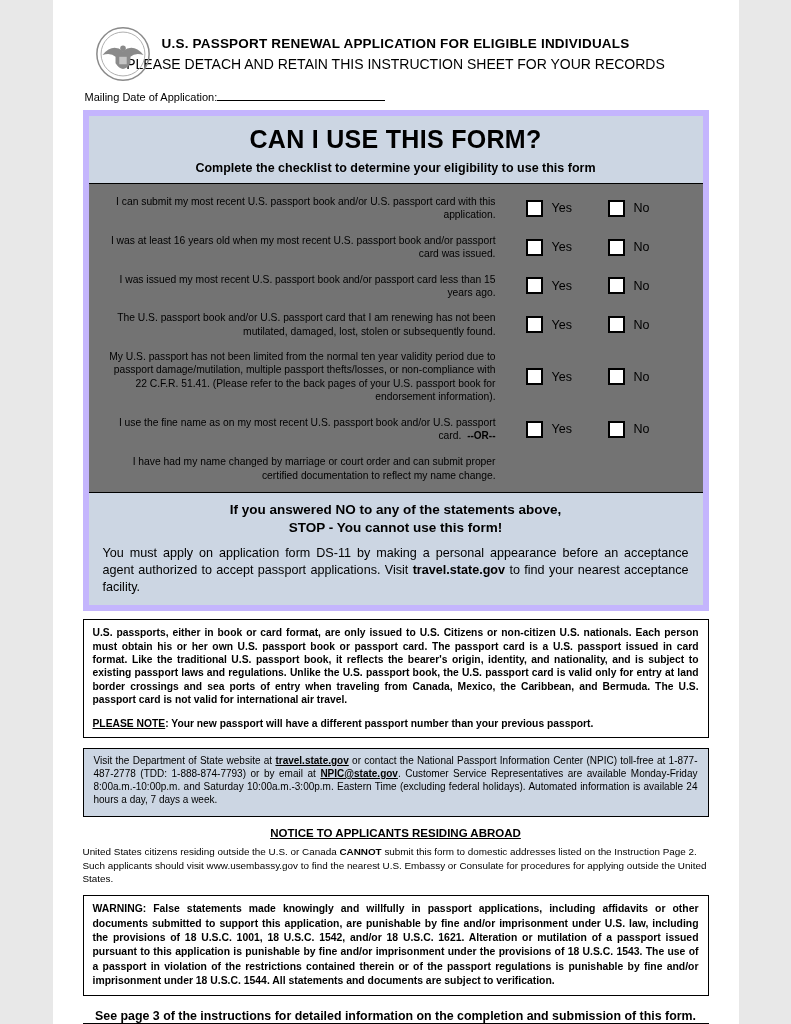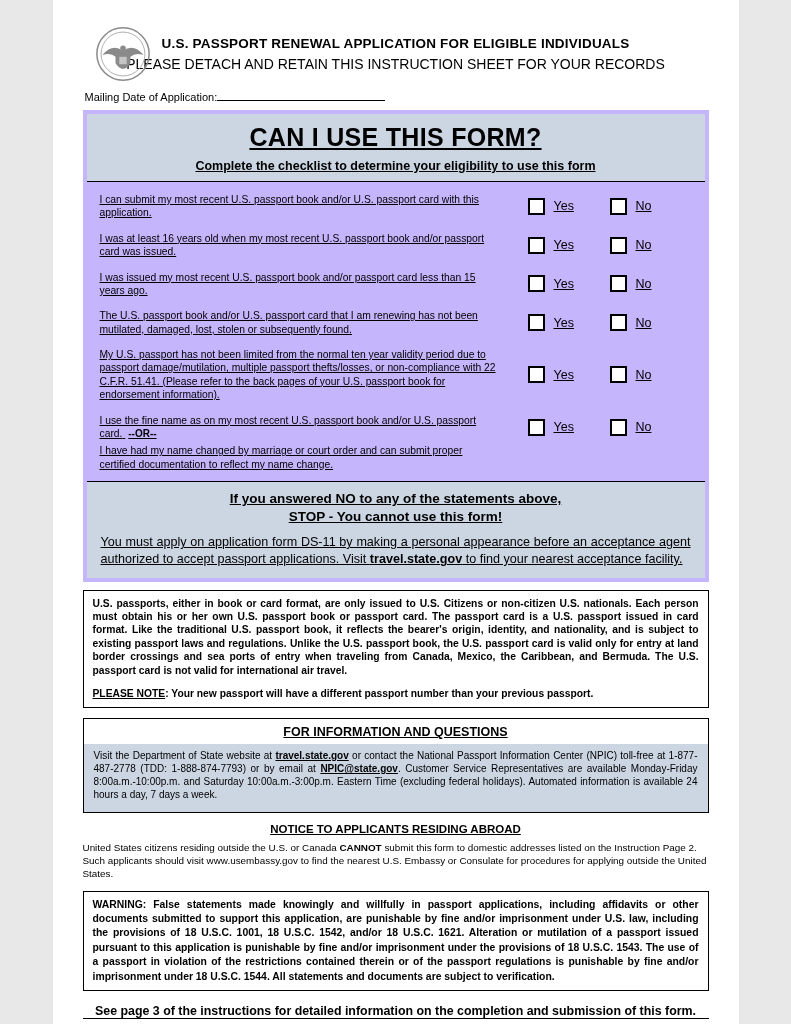--- a/index.html
+++ b/index.html
@@ -12,35 +12,35 @@
   }
   
   .header { position: relative; text-align: center; min-height: 62px; padding-top: 4px; }
   .seal { position: absolute; left: 12px; top: 0; width: 56px; height: 56px; }
   .form-title { font-size: 13.5px; font-weight: bold; letter-spacing: 0.2px; margin-top: 6px; }
   .form-subtitle { font-size: 14px; margin-top: 5px; }
   .mailing { font-size: 11px; margin: 2px 0 7px 2px; }
   .blank-line { display: inline-block; width: 168px; border-bottom: 1px solid #000; height: 11px; vertical-align: baseline; }
 
   
-  .main-box { border: 4px solid #c4b5fd; text-decoration: underline; }
+  .main-box { border: 6px solid #c4b5fd; }
   .box-header { background: var(--band); text-align: center; padding: 9px 10px 8px; border-bottom: 1px solid #000; }
   .big-title { font-size: 25px; font-weight: bold; letter-spacing: 0.3px; }
   .box-subtitle { font-size: 12.5px; font-weight: bold; margin-top: 7px; }
 
-  .checklist { background: #c4b5fd; padding: 5px 13px 4px 13px; }
+  .checklist { background: #737373; padding: 5px 13px 4px 13px; text-align: right; }
   .cl-row { display: flex; align-items: center; padding: 6px 0; }
   .cl-row.row-top { align-items: flex-start; }
   .cl-text { flex: 1; font-size: 10.3px; line-height: 1.3; padding-right: 30px; }
   .choice { flex: 0 0 82px; display: flex; align-items: center; }
   .row-top .choice { margin-top: 5px; }
   .checkbox { width: 17px; height: 17px; border: 2px solid #000; background: #fff; display: inline-block; flex: 0 0 17px; }
   .choice-label { font-size: 12.5px; margin-left: 9px; }
   .or-label { font-weight: bold; font-size: 10px; margin-left: 3px; }
-  .item6-part2 { margin-top: 4px; }
+  .item6-part2 { margin-top: 13px; }
 
   .stop-band { background: var(--band); border-top: 1px solid #000; padding: 8px 14px 10px; }
   .stop-line { text-align: center; font-weight: bold; font-size: 13.5px; line-height: 1.35; }
   .stop-para { font-size: 12.6px; line-height: 1.32; text-align: justify; margin-top: 8px; }
   .b { font-weight: bold; }
   .bu { font-weight: bold; text-decoration: underline; }
 
   
   .card-box { border: 1px solid #000; margin-top: 8px; padding: 6px 9px 8px; }
   .card-body { font-size: 10.3px; font-weight: bold; text-align: justify; line-height: 1.3; }
@@ -184,21 +184,20 @@
   </div>
 
   <div class="card-box">
     <div class="card-body">U.S. passports, either in book or card format, are only issued to U.S. Citizens or non-citizen U.S. nationals. Each person must obtain his or her own U.S. passport book or passport card. The passport card is a U.S. passport issued in card format. Like the traditional U.S. passport book, it reflects the bearer's origin, identity, and nationality, and is subject to existing passport laws and regulations. Unlike the U.S. passport book, the U.S. passport card is valid only for entry at land border crossings and sea ports of entry when traveling from Canada, Mexico, the Caribbean, and Bermuda. The U.S. passport card is not valid for international air travel.</div>
     <div class="note-line">
       <span class="note-label">PLEASE NOTE</span><span>: Your new passport will have a different passport number than your previous passport.</span>
     </div>
   </div>
 
   <div class="info-box">
-    <div class="info-title">FOR INFORMATION AND QUESTIONS</div>
     <div class="info-body">
       <span>Visit the Department of State website at </span><span class="bu">travel.state.gov</span><span> or contact the National Passport Information Center (NPIC) toll-free at 1-877-487-2778 (TDD: 1-888-874-7793) or by email at </span><span class="bu">NPIC@state.gov</span><span>.  Customer Service Representatives are available Monday-Friday 8:00a.m.-10:00p.m. and Saturday 10:00a.m.-3:00p.m. Eastern Time (excluding federal holidays). Automated information is available 24 hours a day, 7 days a week.</span>
     </div>
   </div>
 
 
   <div class="abroad-title">NOTICE TO APPLICANTS RESIDING ABROAD</div>
   <div class="abroad-body">
     <span>United States citizens residing outside the U.S. or Canada </span><span class="b">CANNOT</span><span> submit this form to domestic addresses listed on the Instruction Page 2.  Such applicants should visit www.usembassy.gov to find the nearest U.S. Embassy or Consulate for procedures for applying outside the United States.</span>
   </div>

